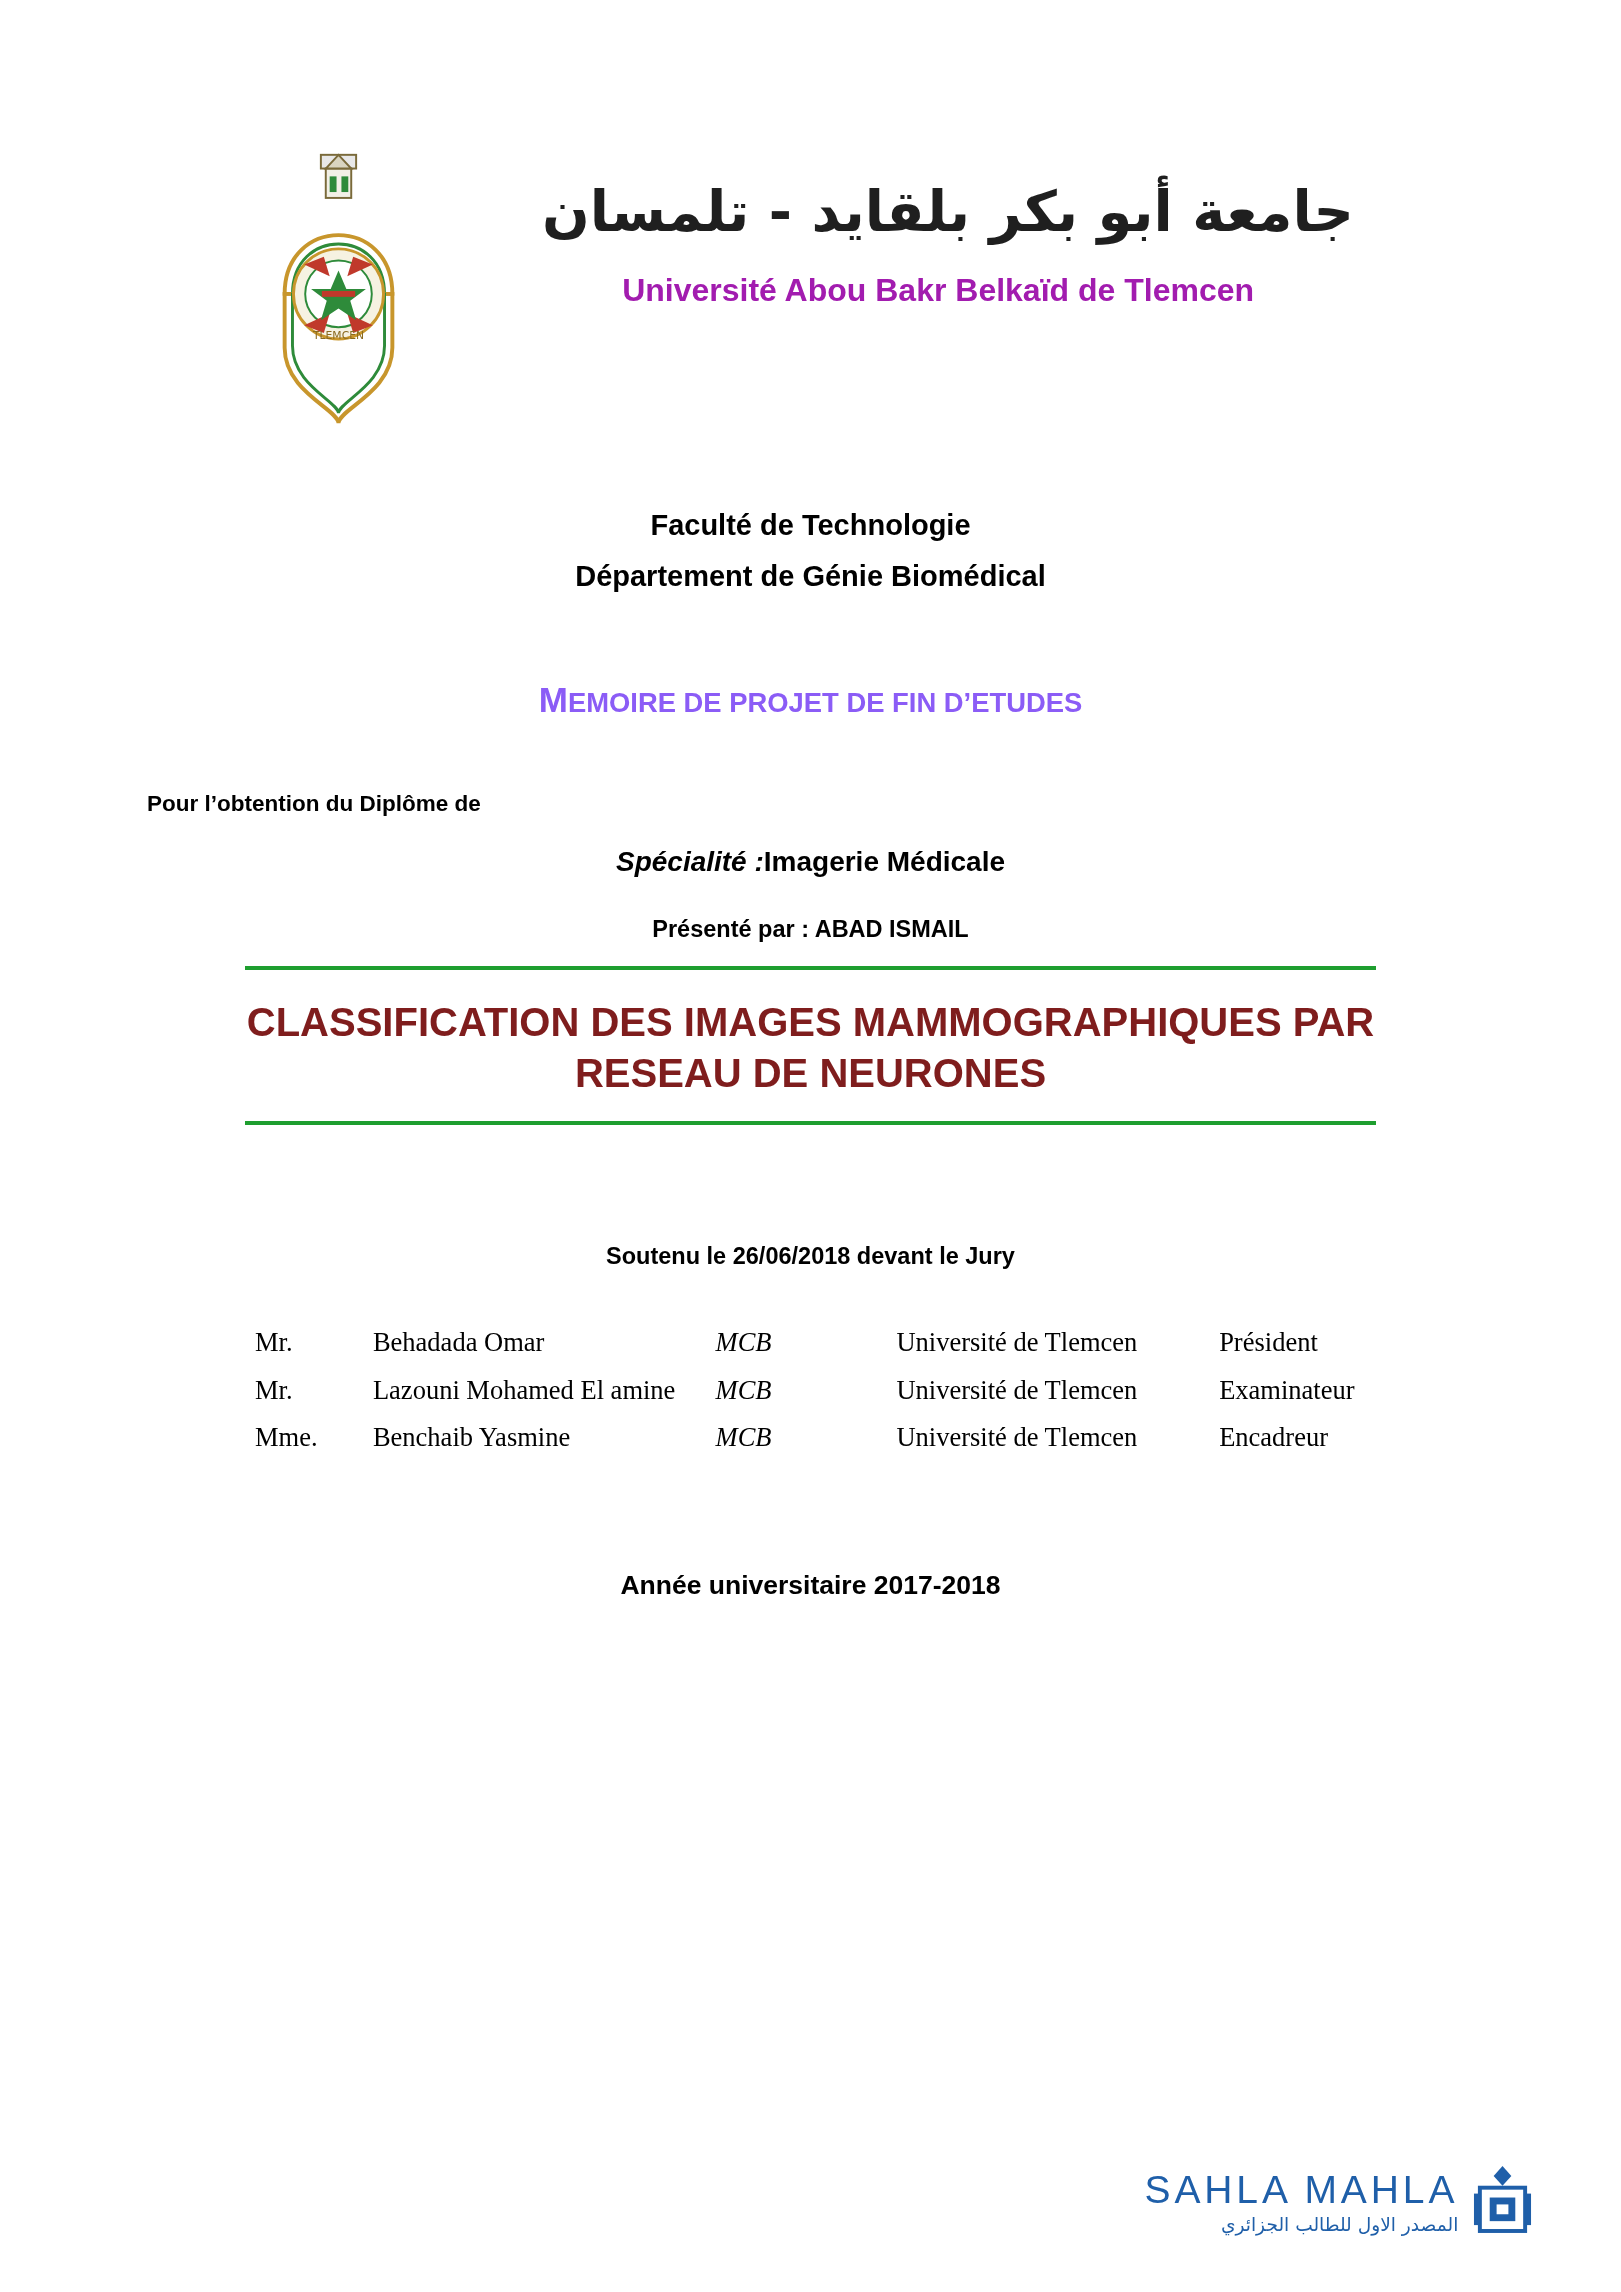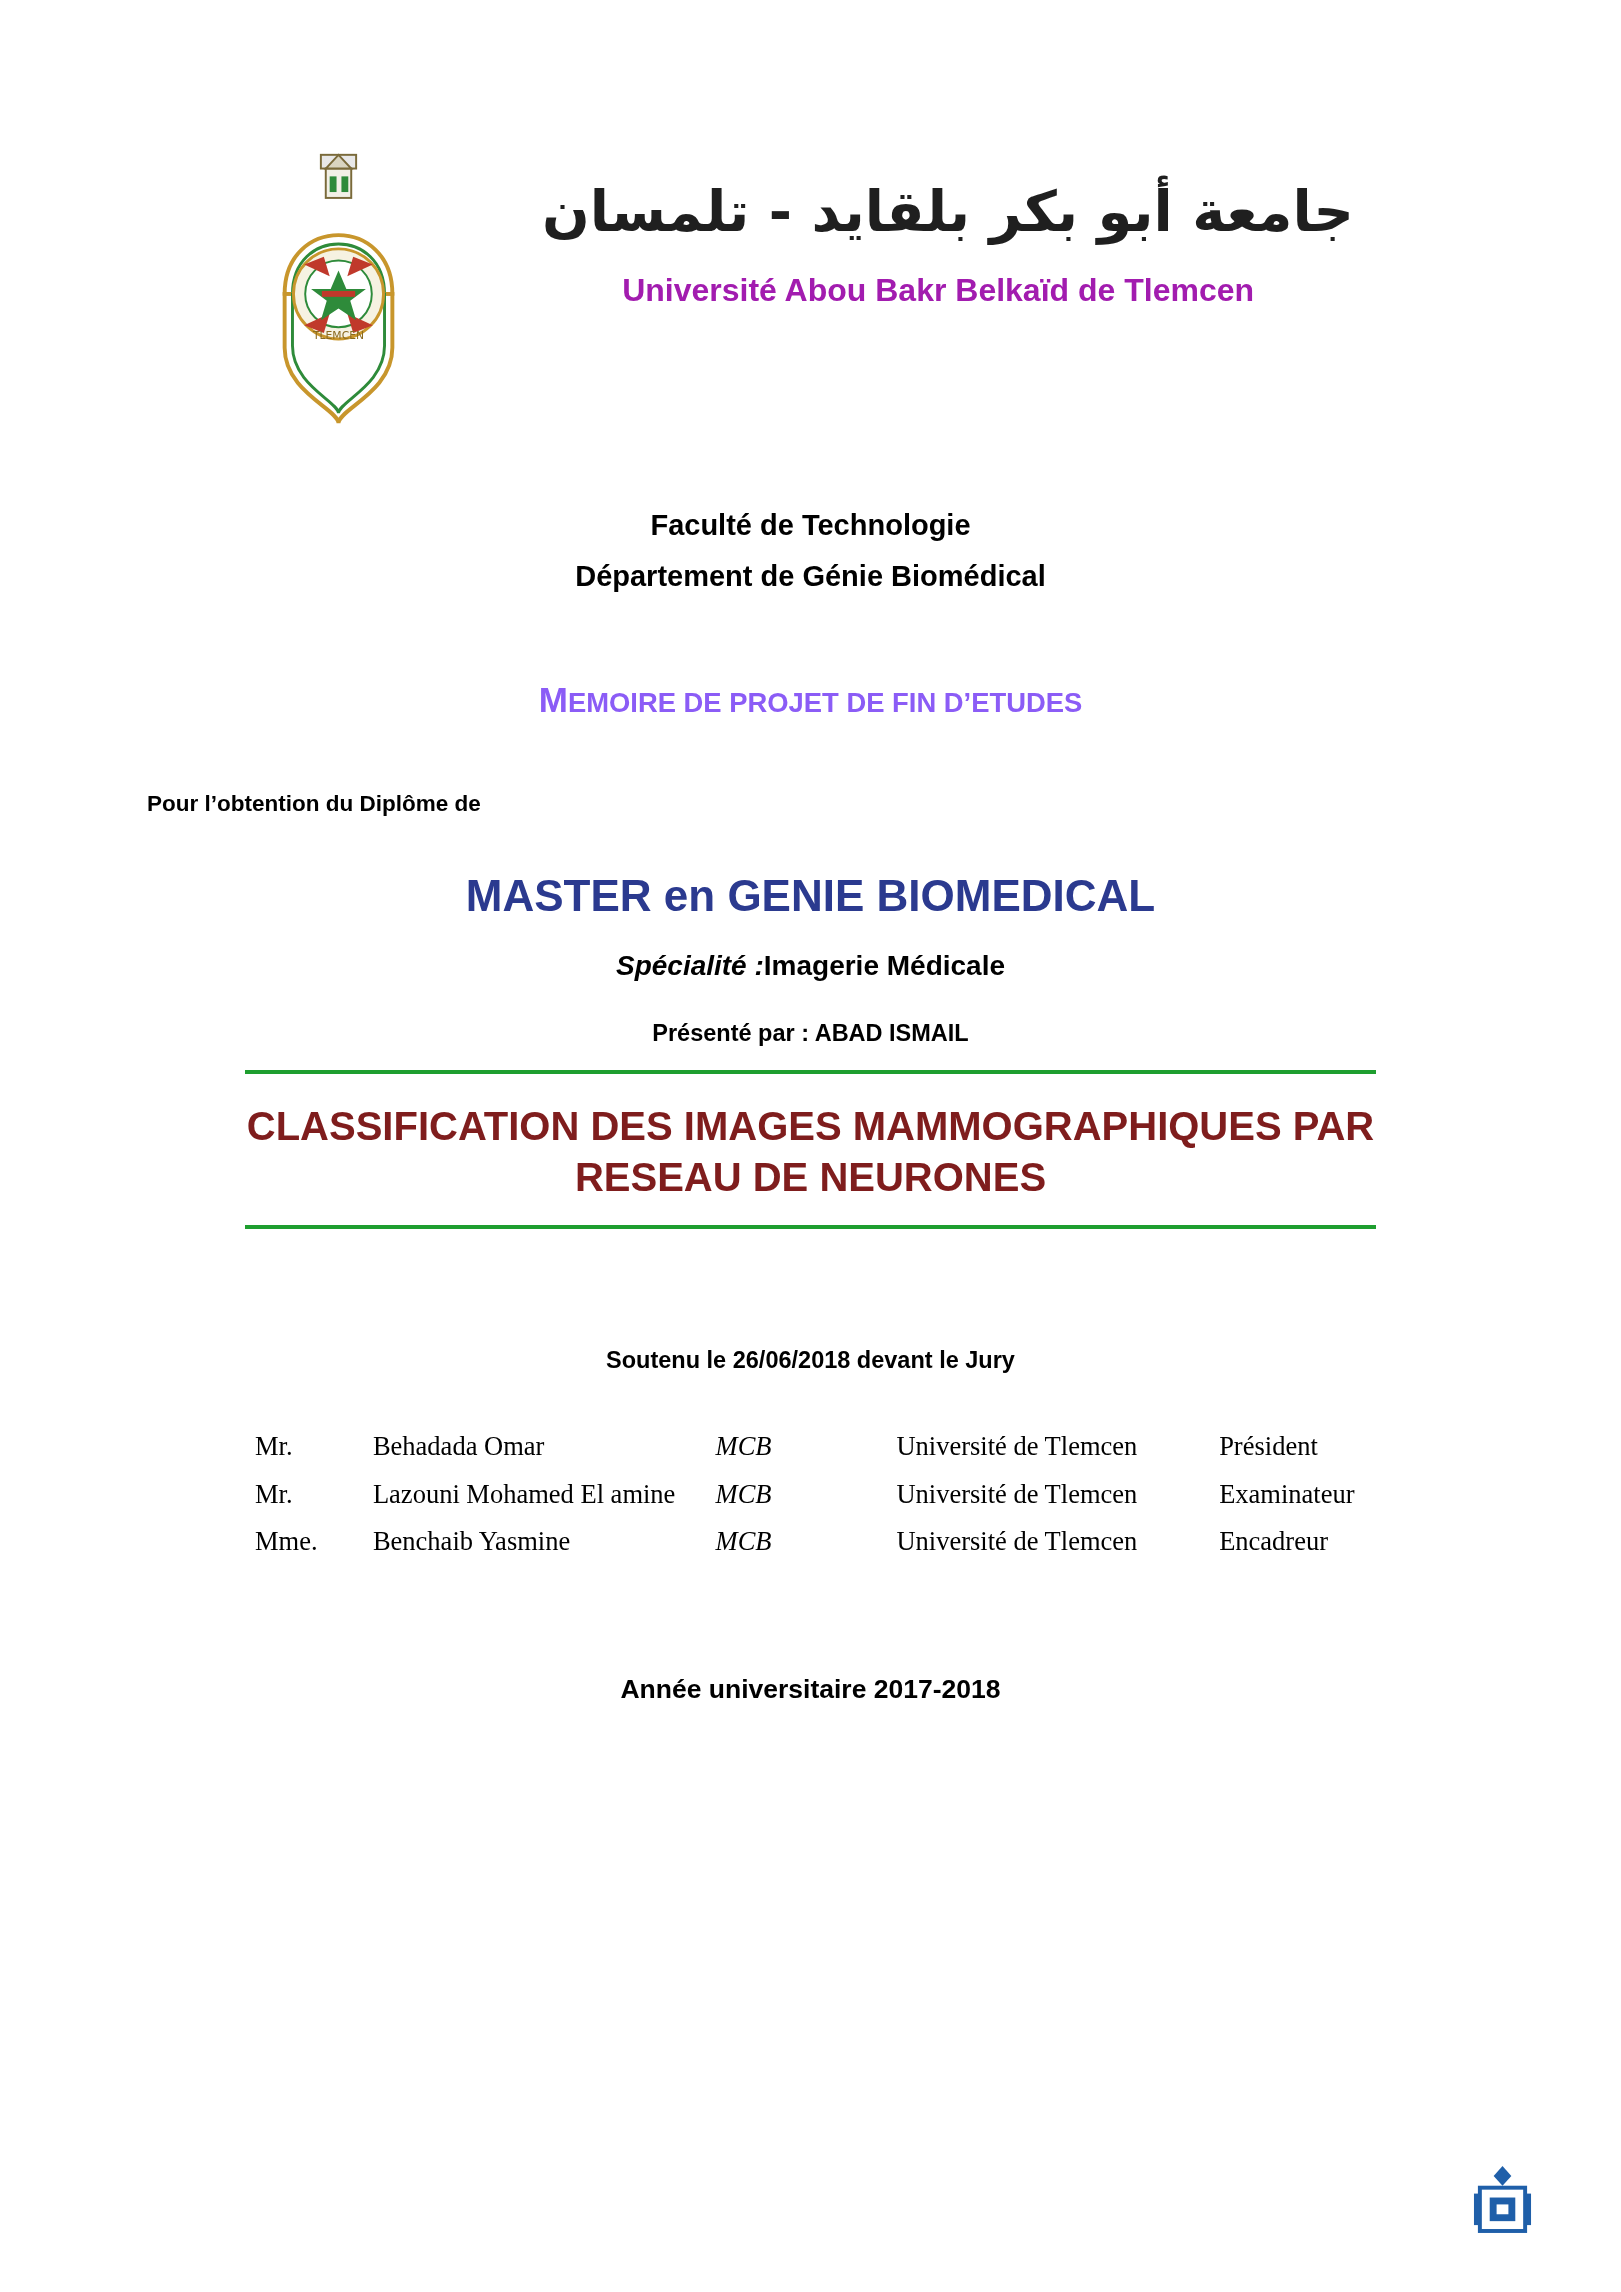--- a/index.html
+++ b/index.html
@@ -244,21 +244,20 @@
   <div class="faculty">
     <div>Faculté de Technologie</div>
     <div>Département de Génie Biomédical</div>
   </div>
 
   <div class="memoire">
     <span class="cap">M</span><span>EMOIRE DE PROJET DE FIN D’ETUDES</span>
   </div>
 
   <div class="pour">Pour l’obtention du Diplôme de</div>
-  <div class="master">MASTER en GENIE BIOMEDICAL</div>
   <div class="specialite">
     <span class="ital">Spécialité :</span><span>Imagerie Médicale</span>
   </div>
 
   <div class="presente">Présenté par : ABAD ISMAIL</div>
 
   <div class="rule rule-top"></div>
   <div class="main-title">CLASSIFICATION DES IMAGES MAMMOGRAPHIQUES PAR RESEAU DE NEURONES</div>
   <div class="rule rule-bottom"></div>
 
@@ -286,20 +285,24 @@
         <td class="c-grade">MCB</td>
         <td class="c-univ">Université de Tlemcen</td>
         <td class="c-role">Encadreur</td>
       </tr>
     </tbody>
   </table>
 
   <div class="annee">Année universitaire 2017-2018</div>
 
   <div class="watermark">
+    <div class="wm-text">
+      <div class="wm-main">SAHLA MAHLA</div>
+      <div class="wm-sub">المصدر الاول للطالب الجزائري</div>
+    </div>
     <div>
       <svg width="61" height="71" viewBox="0 0 62 72">
         <path d="M31 2 L40 12 L31 22 L22 12 Z" fill="#1f5fa9"></path>
         <rect x="8" y="24" width="46" height="44" fill="none" stroke="#1f5fa9" stroke-width="4"></rect>
         <rect x="18" y="34" width="26" height="24" fill="#1f5fa9"></rect>
         <rect x="25" y="41" width="12" height="10" fill="#ffffff"></rect>
         <rect x="2" y="30" width="6" height="32" fill="#1f5fa9"></rect>
         <rect x="54" y="30" width="6" height="32" fill="#1f5fa9"></rect>
       </svg>
     </div>

